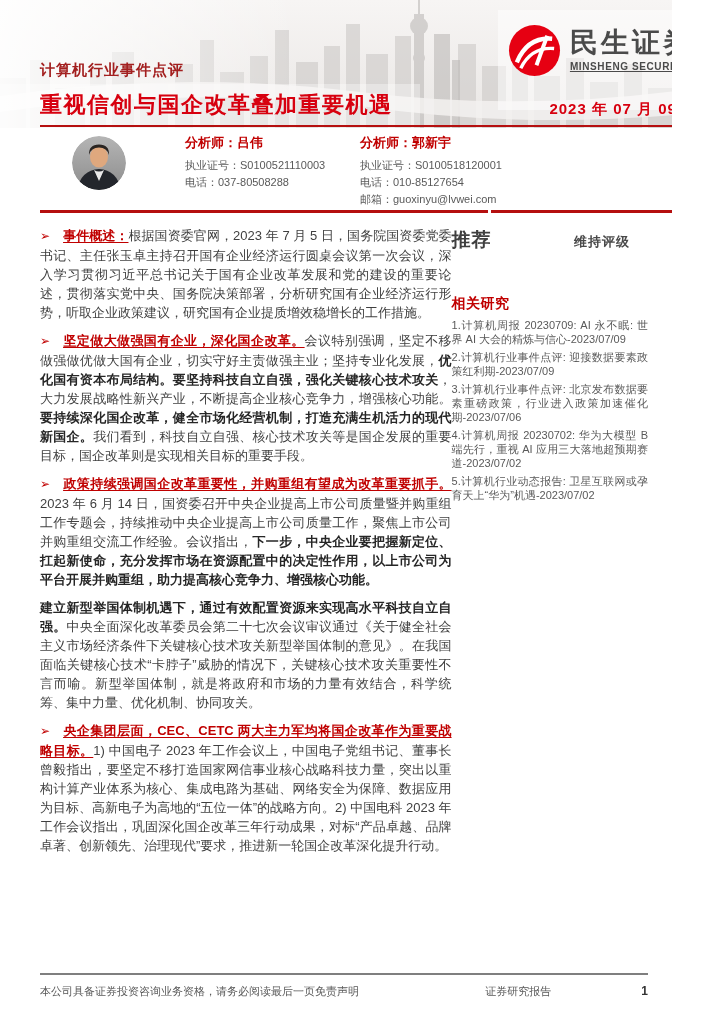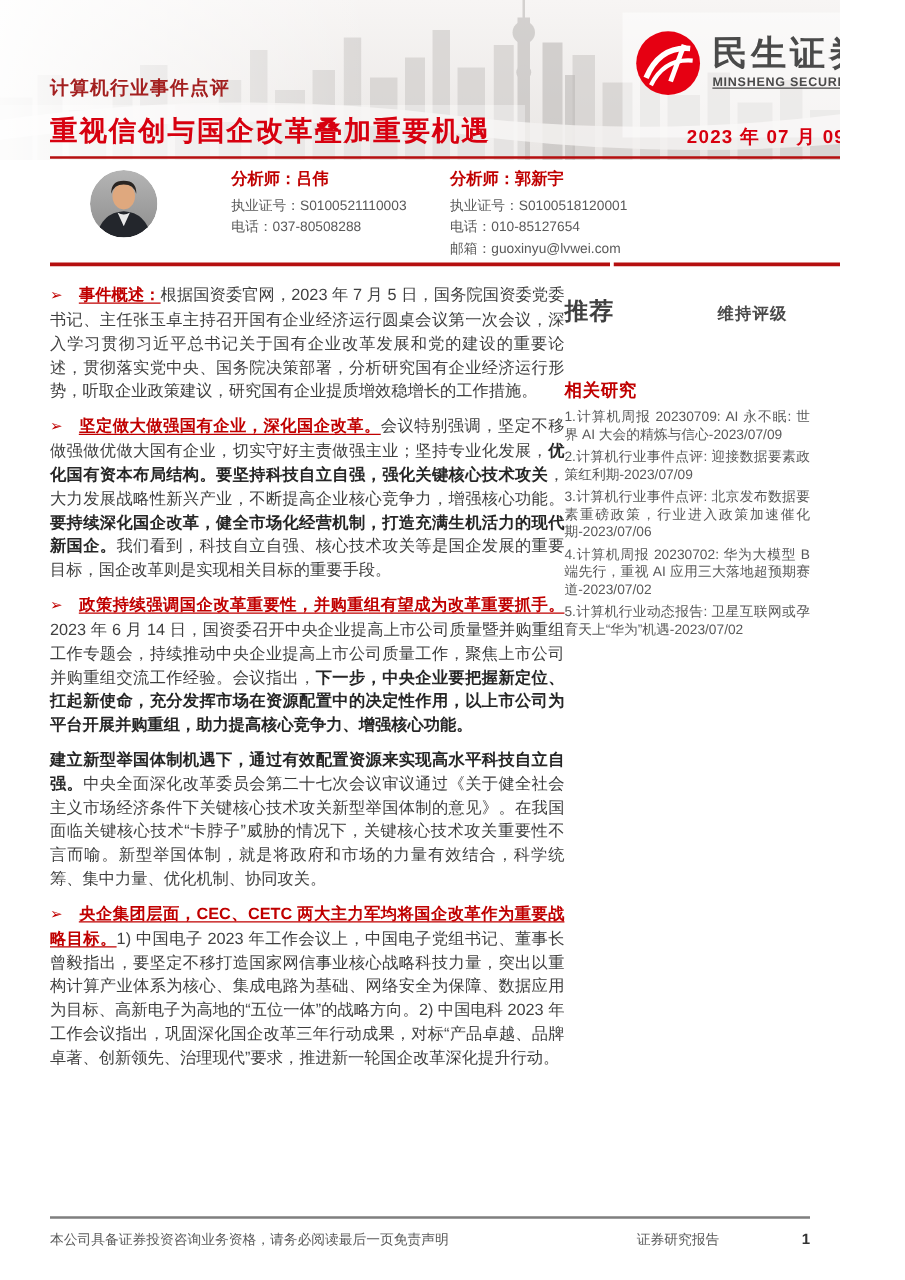--- a/index.html
+++ b/index.html
@@ -27,39 +27,39 @@
   .analyst-role { color:#c00000; font-weight:bold; font-size:13px; margin-bottom:5px; }
   .analyst-field { color:#595959; font-size:11px; line-height:17px; }
 
   
   .divider-left  { position:absolute; top:210px; left:40px;  width:448px; height:3px; background:#b50f0f; }
   .divider-right { position:absolute; top:210px; left:491px; width:209px; height:3px; background:#b50f0f; }
 
   
   .content { position:absolute; top:214px; left:40px; right:24px; display:flex; align-items:flex-start; }
   .main-col { width:440px; padding-top:12px; }
-  .side-col { width:210px; padding-top:22px; }
+  .side-col { width:210px; padding-top:13px; }
 
   .para { margin:0 0 9px 0; font-size:13px; line-height:19px; color:#3f3f3f; text-align:justify; }
   .arrow { color:#c00000; margin-right:13px; font-size:12px; }
   .seg-rbu { color:#c00000; font-weight:bold; text-decoration:underline; text-underline-offset:2px; }
   .seg-b { font-weight:bold; color:#262626; }
 
   .rating-row { display:flex; justify-content:space-between; align-items:baseline; padding-right:18px; }
   .rating { font-size:19px; font-weight:bold; color:#3f3f3f; letter-spacing:1px; }
   .rating-note { font-size:13px; font-weight:bold; color:#4a4a4a; letter-spacing:1px; }
   .related-title { margin-top:42px; font-size:14px; font-weight:bold; color:#c00000; letter-spacing:0.5px; }
   .related-list { margin-top:5px; }
   .related-item { margin-bottom:4px; font-size:11px; line-height:14px; color:#595959; text-align:justify; cursor:pointer; }
 
   
   .footer-line { position:absolute; left:40px; right:24px; top:973px; height:2px; background:#7f7f7f; }
   .footer { position:absolute; left:40px; right:24px; top:984px; display:flex; justify-content:space-between; align-items:baseline; }
   .footer-left { font-size:11px; color:#595959; }
-  .footer-right { display:flex; align-items:flex-start; gap:66px; }
+  .footer-right { display:flex; align-items:flex-start; gap:90px; }
   .footer-report { font-size:11px; color:#595959; }
   .footer-page { font-size:12px; font-weight:bold; color:#333333; }
 </style>
 </head>
 <body>
 
 <div class="page">
 
   <div class="header">
     <svg class="skyline" viewBox="0 0 724 128" preserveAspectRatio="none">

